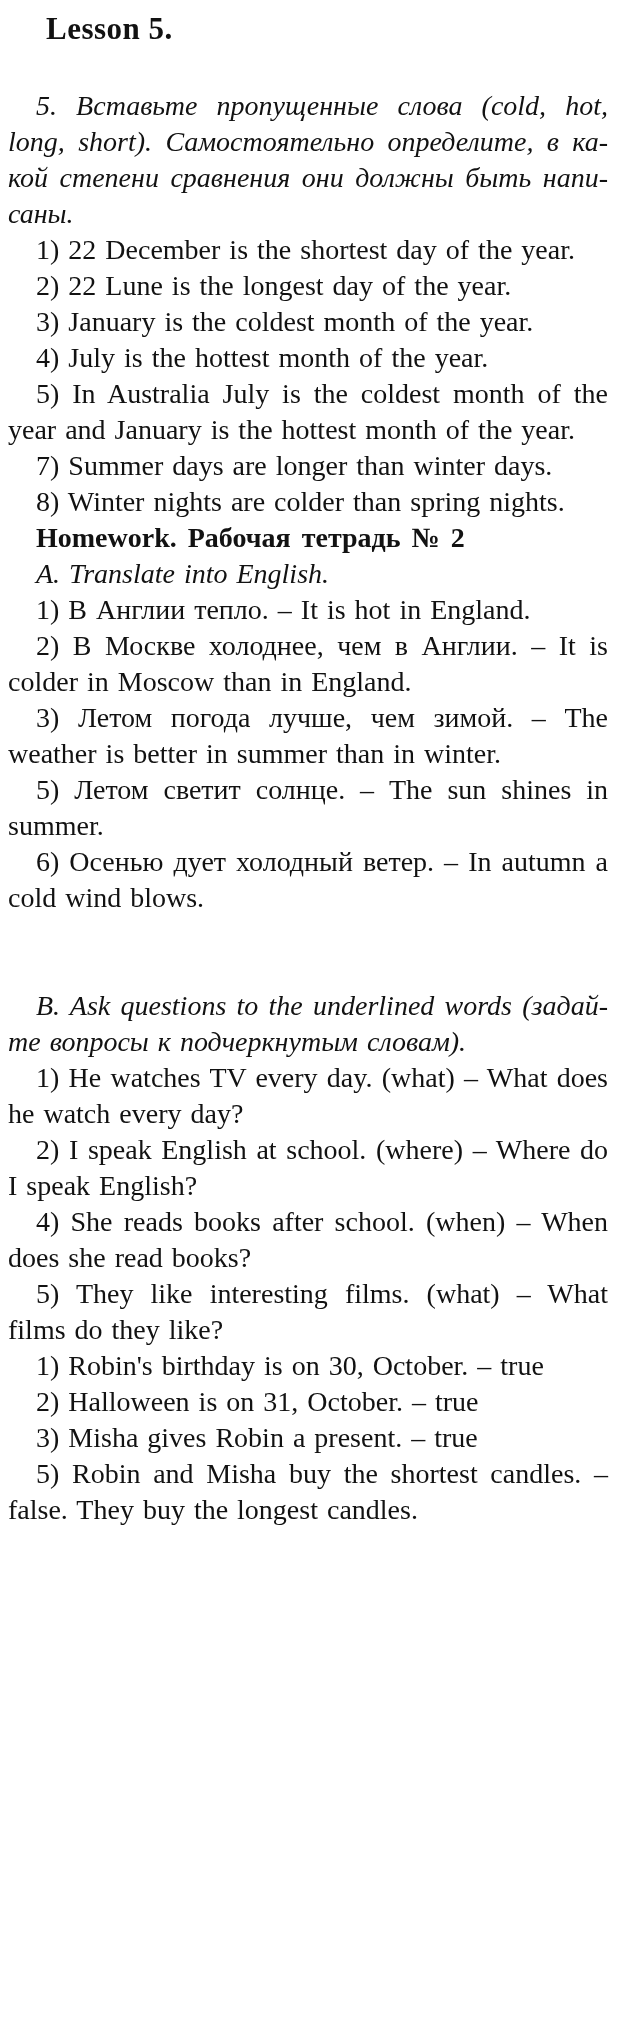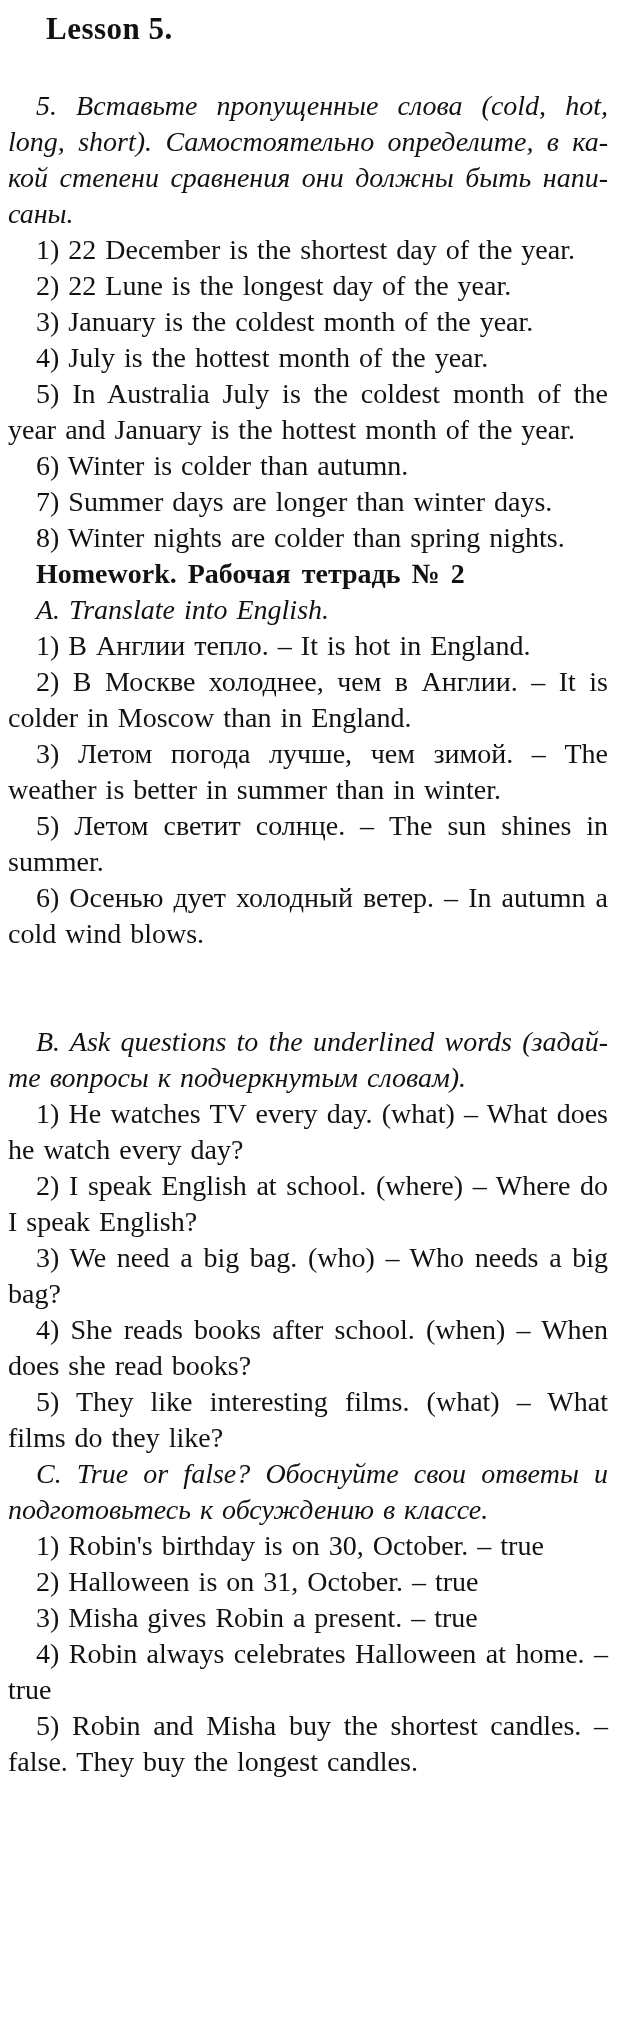--- a/index.html
+++ b/index.html
@@ -57,42 +57,38 @@
 
   <h1 class="lesson-heading">Lesson 5.</h1>
 
   <p class="instr">5. Вставьте пропущенные слова (cold, hot, long, short). Самостоятельно определите, в ка­кой степени сравнения они должны быть напи­саны.</p>
 
   <p>1) 22 December is the shortest day of the year.</p>
   <p>2) 22 Lune is the longest day of the year.</p>
   <p>3) January is the coldest month of the year.</p>
   <p>4) July is the hottest month of the year.</p>
   <p>5) In Australia July is the coldest month of the year and January is the hottest month of the year.</p>
-  <p>6) Winter is colder than autumn.</p>
   <p>7) Summer days are longer than winter days.</p>
   <p>8) Winter nights are colder than spring nights.</p>
 
   <p class="hw-heading">Homework. Рабочая тетрадь № 2</p>
 
   <p class="sub-heading">A. Translate into English.</p>
   <p>1) В Англии тепло. – It is hot in England.</p>
   <p>2) В Москве холоднее, чем в Англии. – It is colder in Moscow than in England.</p>
   <p>3) Летом погода лучше, чем зимой. – The weather is better in summer than in winter.</p>
   <p>5) Летом светит солнце. – The sun shines in summer.</p>
   <p>6) Осенью дует холодный ветер. – In autumn a cold wind blows.</p>
 
   <div class="section-gap"></div>
 
   <p class="sub-heading">B. Ask questions to the underlined words (задай­те вопросы к подчеркнутым словам).</p>
   <p>1) He watches TV every day. (what) – What does he watch every day?</p>
   <p>2) I speak English at school. (where) – Where do I speak English?</p>
-  <p>3) We need a big bag. (who) – Who needs a big bag?</p>
   <p>4) She reads books after school. (when) – When does she read books?</p>
   <p>5) They like interesting films. (what) – What films do they like?</p>
 
-  <p class="sub-heading">C. True or false? Обоснуйте свои ответы и подготовьтесь к обсуждению в классе.</p>
   <p>1) Robin's birthday is on 30, October. – true</p>
   <p>2) Halloween is on 31, October. – true</p>
   <p>3) Misha gives Robin a present. – true</p>
-  <p>4) Robin always celebrates Halloween at home. – true</p>
   <p>5) Robin and Misha buy the shortest candles. – false. They buy the longest candles.</p>
 
 </div>
 
 </body></html>

